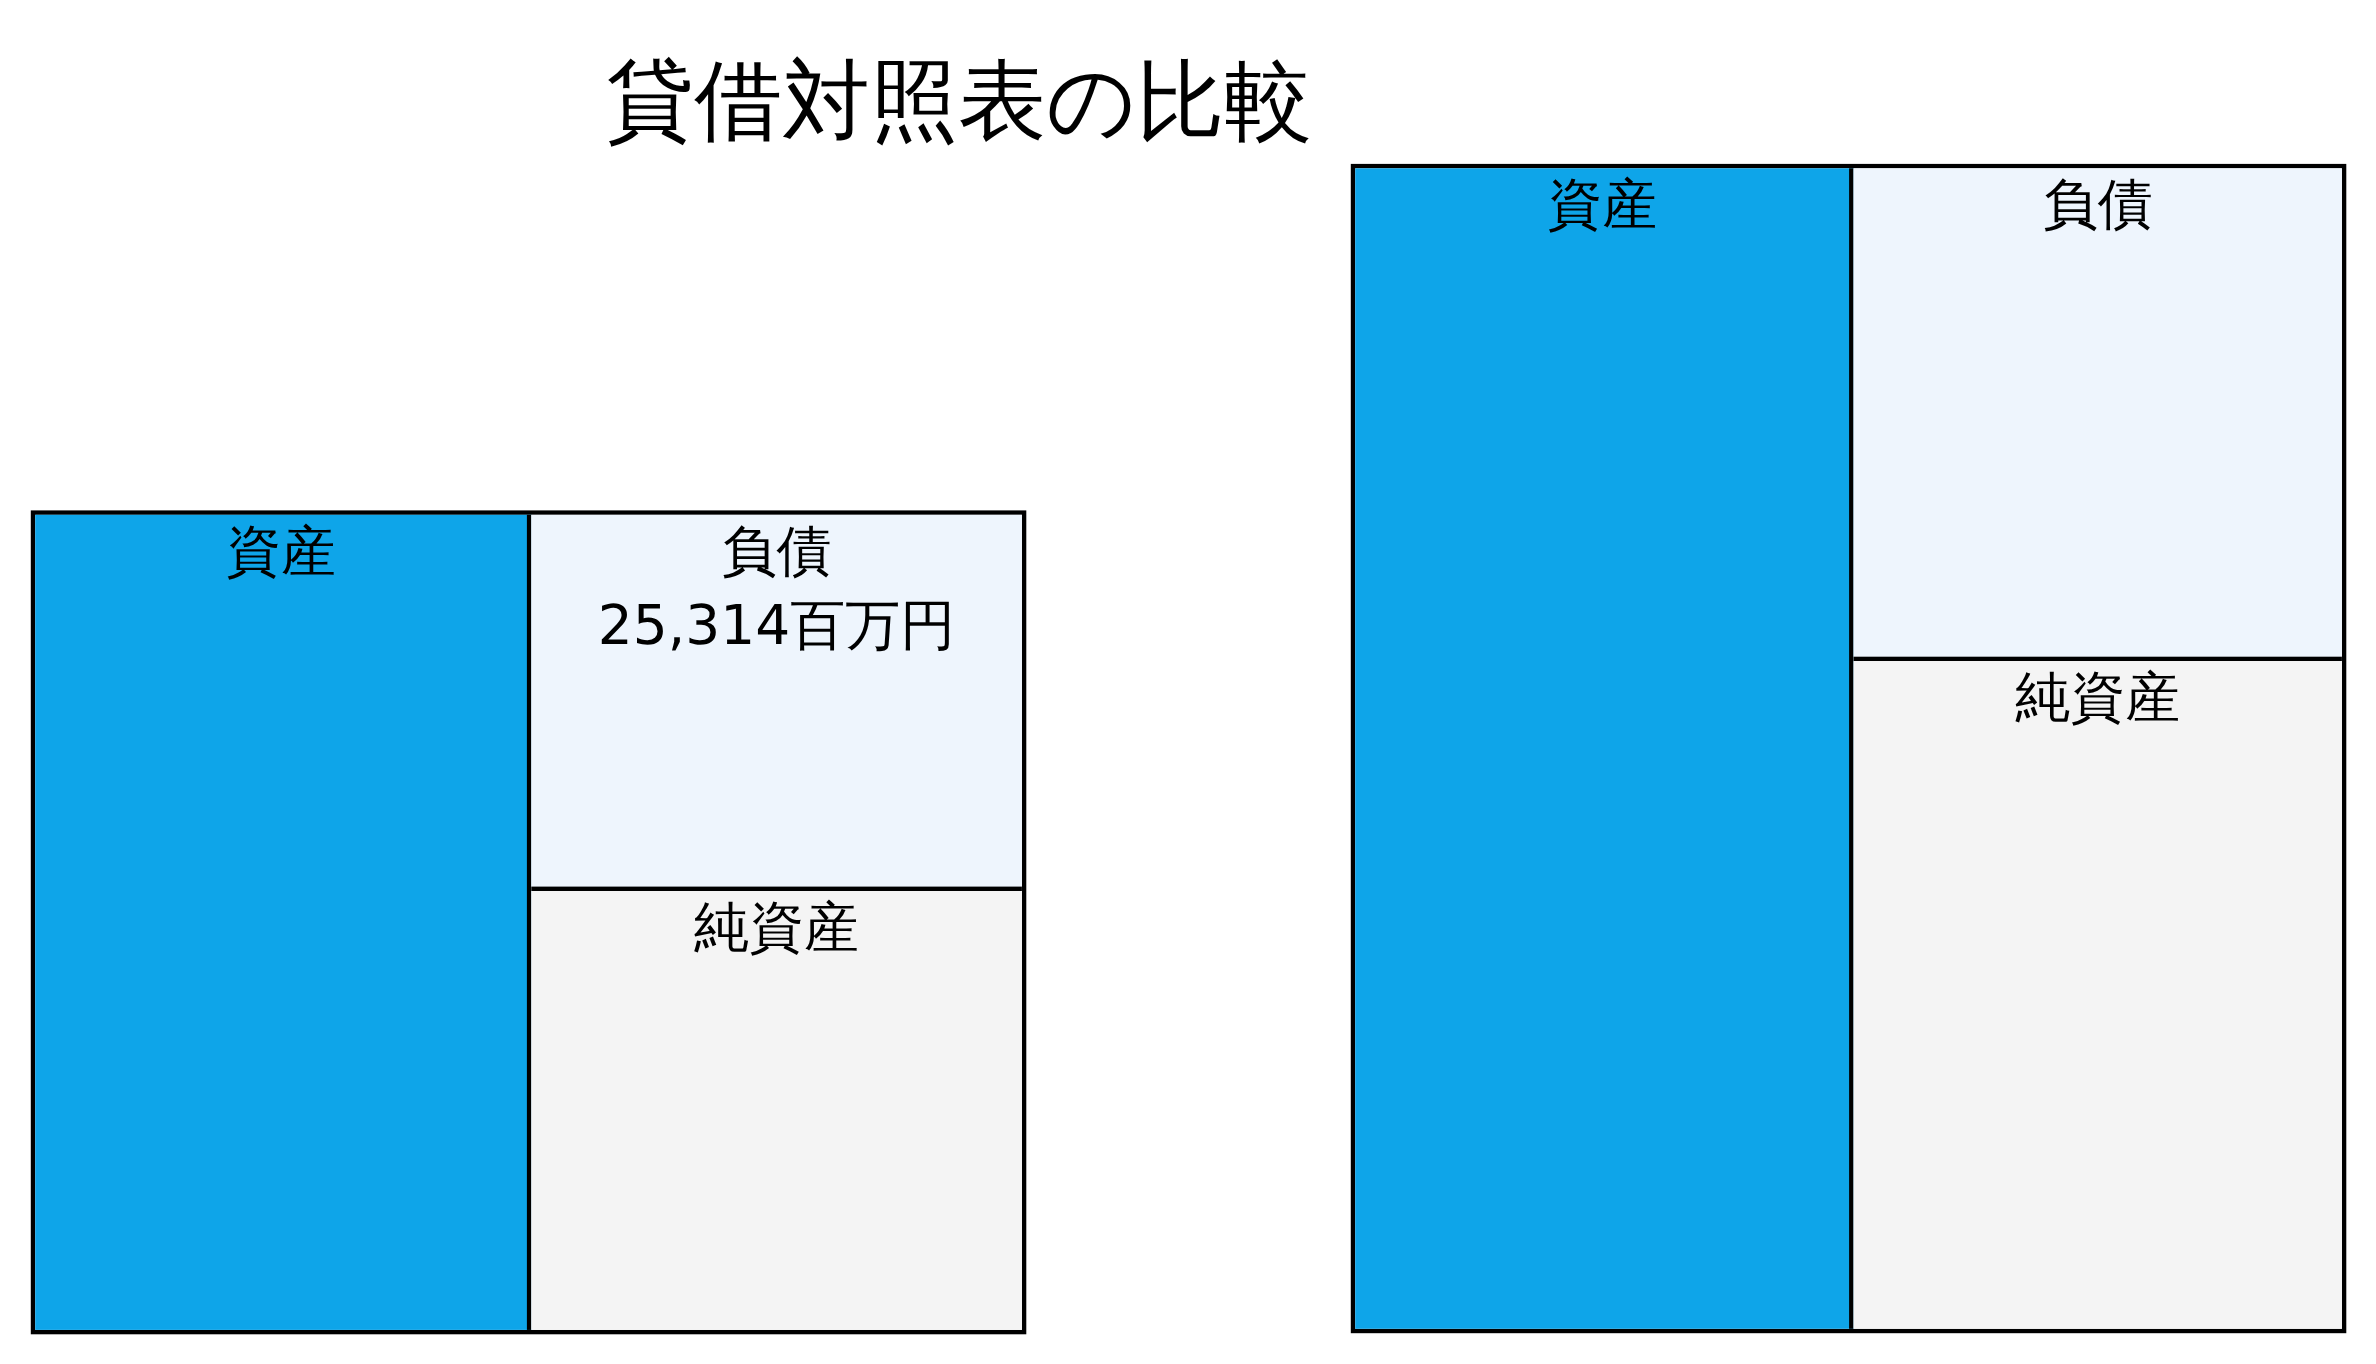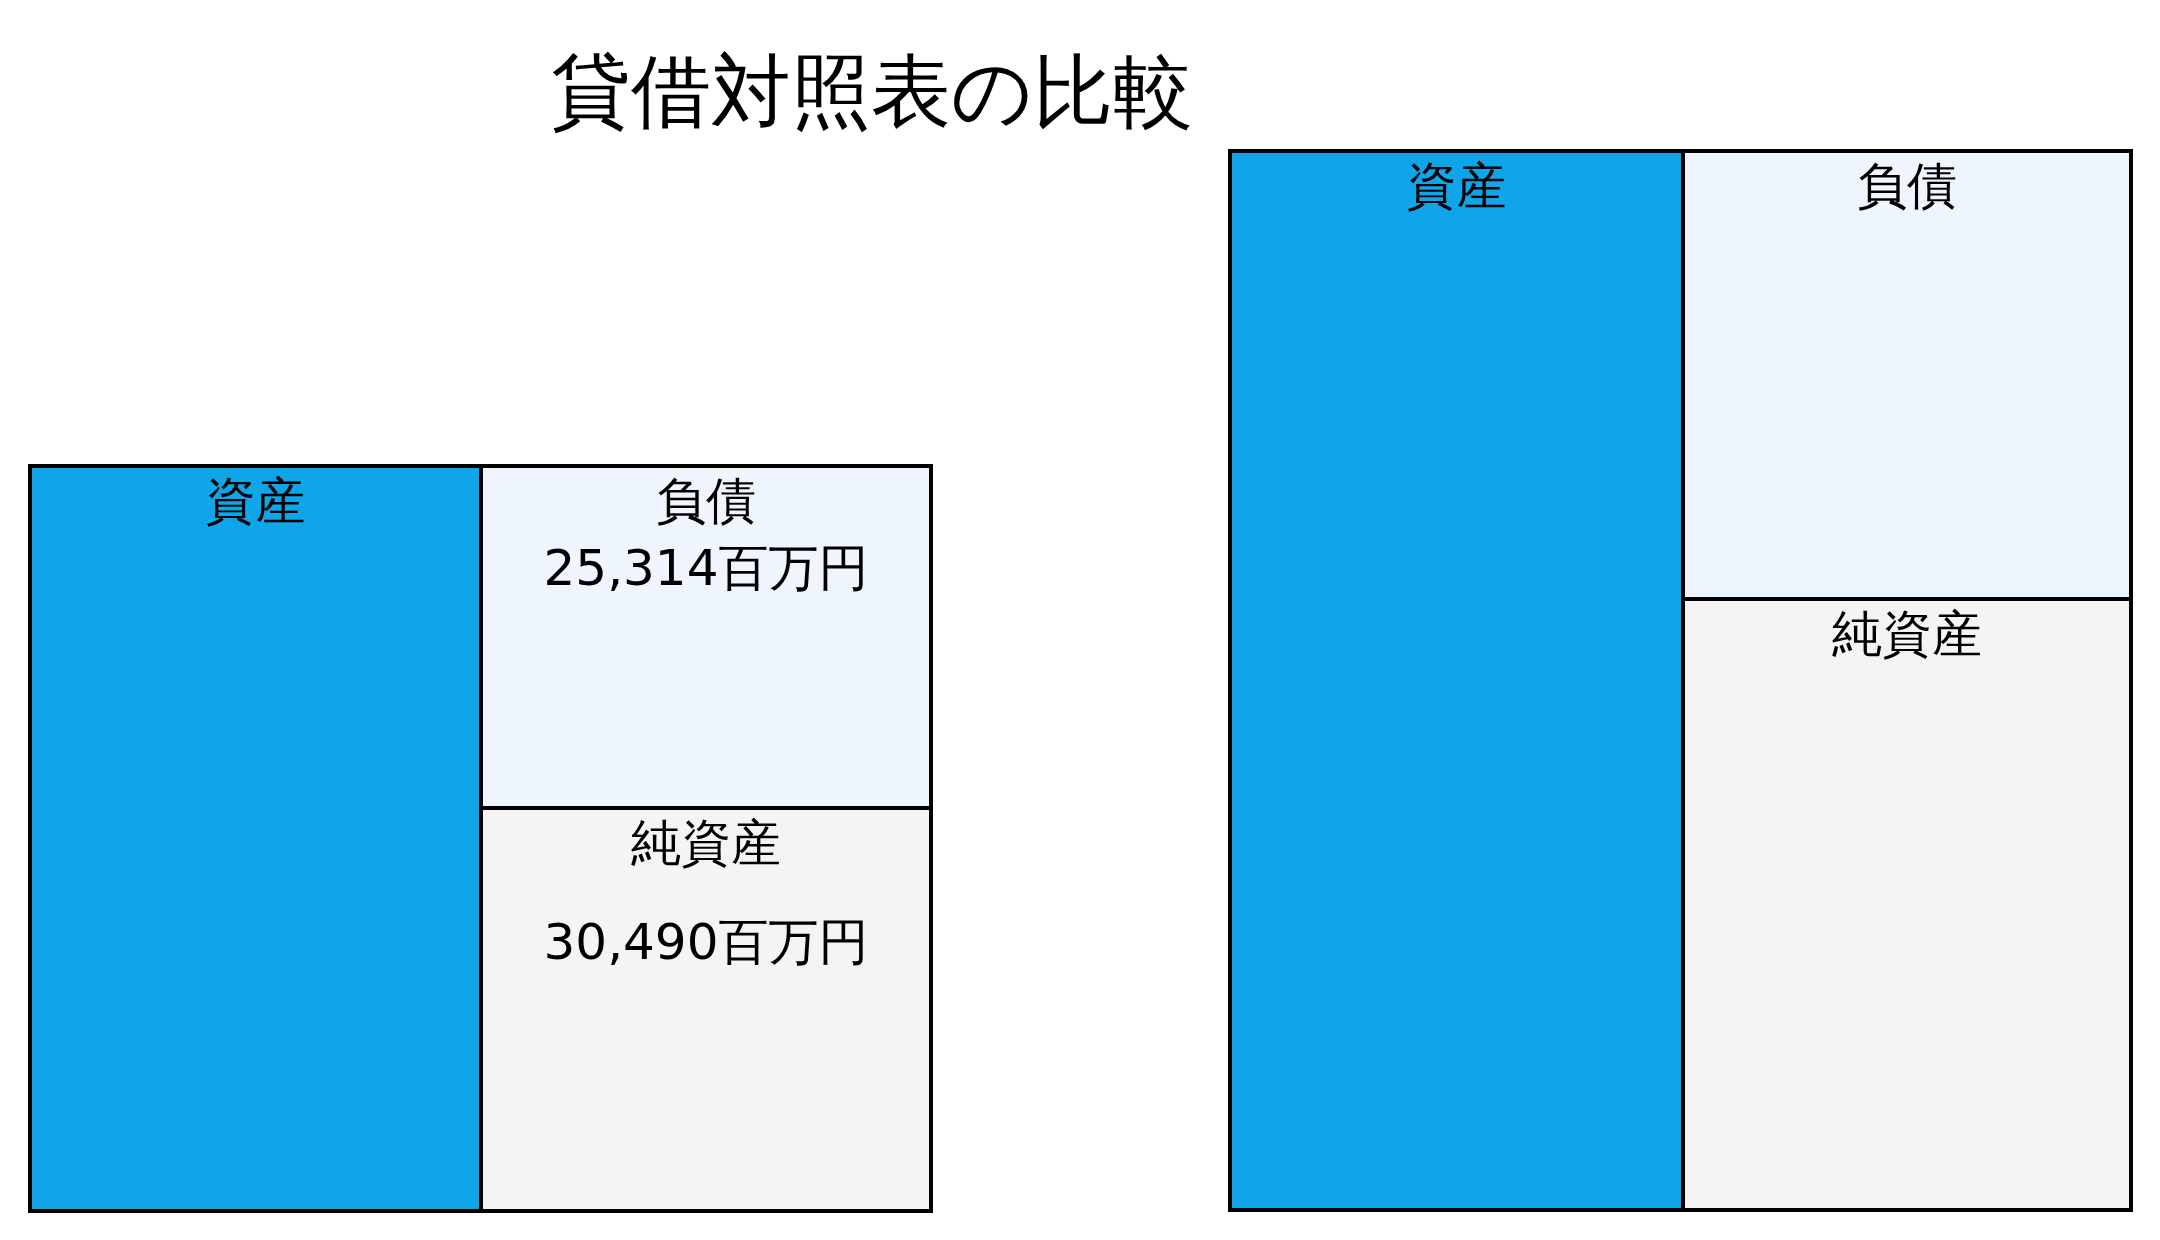--- a/index.html
+++ b/index.html
@@ -31,21 +31,20 @@
 <div class="bs" style="left:28px; top:464px; width:905px; height:749px;">
   <div class="cell assets" style="left:0; top:0; width:451px; height:741px;">
     <div class="lbl">資産</div>
   </div>
   <div class="cell liab" style="left:451px; top:0; width:446px; height:342px;">
     <div class="lbl">負債</div>
     <div class="val">25,314百万円</div>
   </div>
   <div class="cell equity" style="left:451px; top:342px; width:446px; height:399px;">
     <div class="lbl">純資産</div>
-    <div class="val">30,490百万円</div>
   </div>
 </div>
 
 <div class="bs" style="left:1228px; top:149px; width:905px; height:1063px;">
   <div class="cell assets" style="left:0; top:0; width:453px; height:1055px;">
     <div class="lbl">資産</div>
   </div>
   <div class="cell liab" style="left:453px; top:0; width:444px; height:448px;">
     <div class="lbl">負債</div>
   </div>

